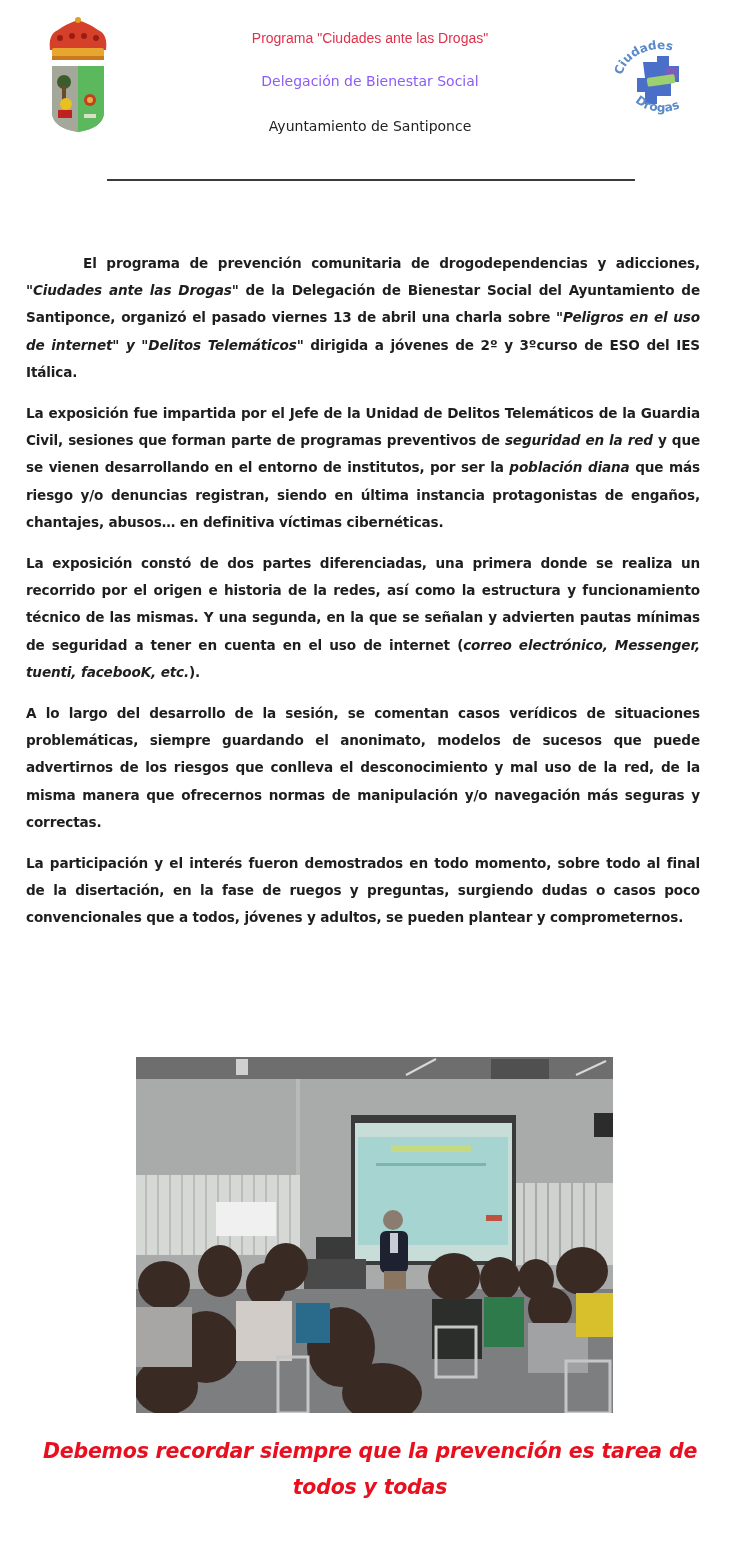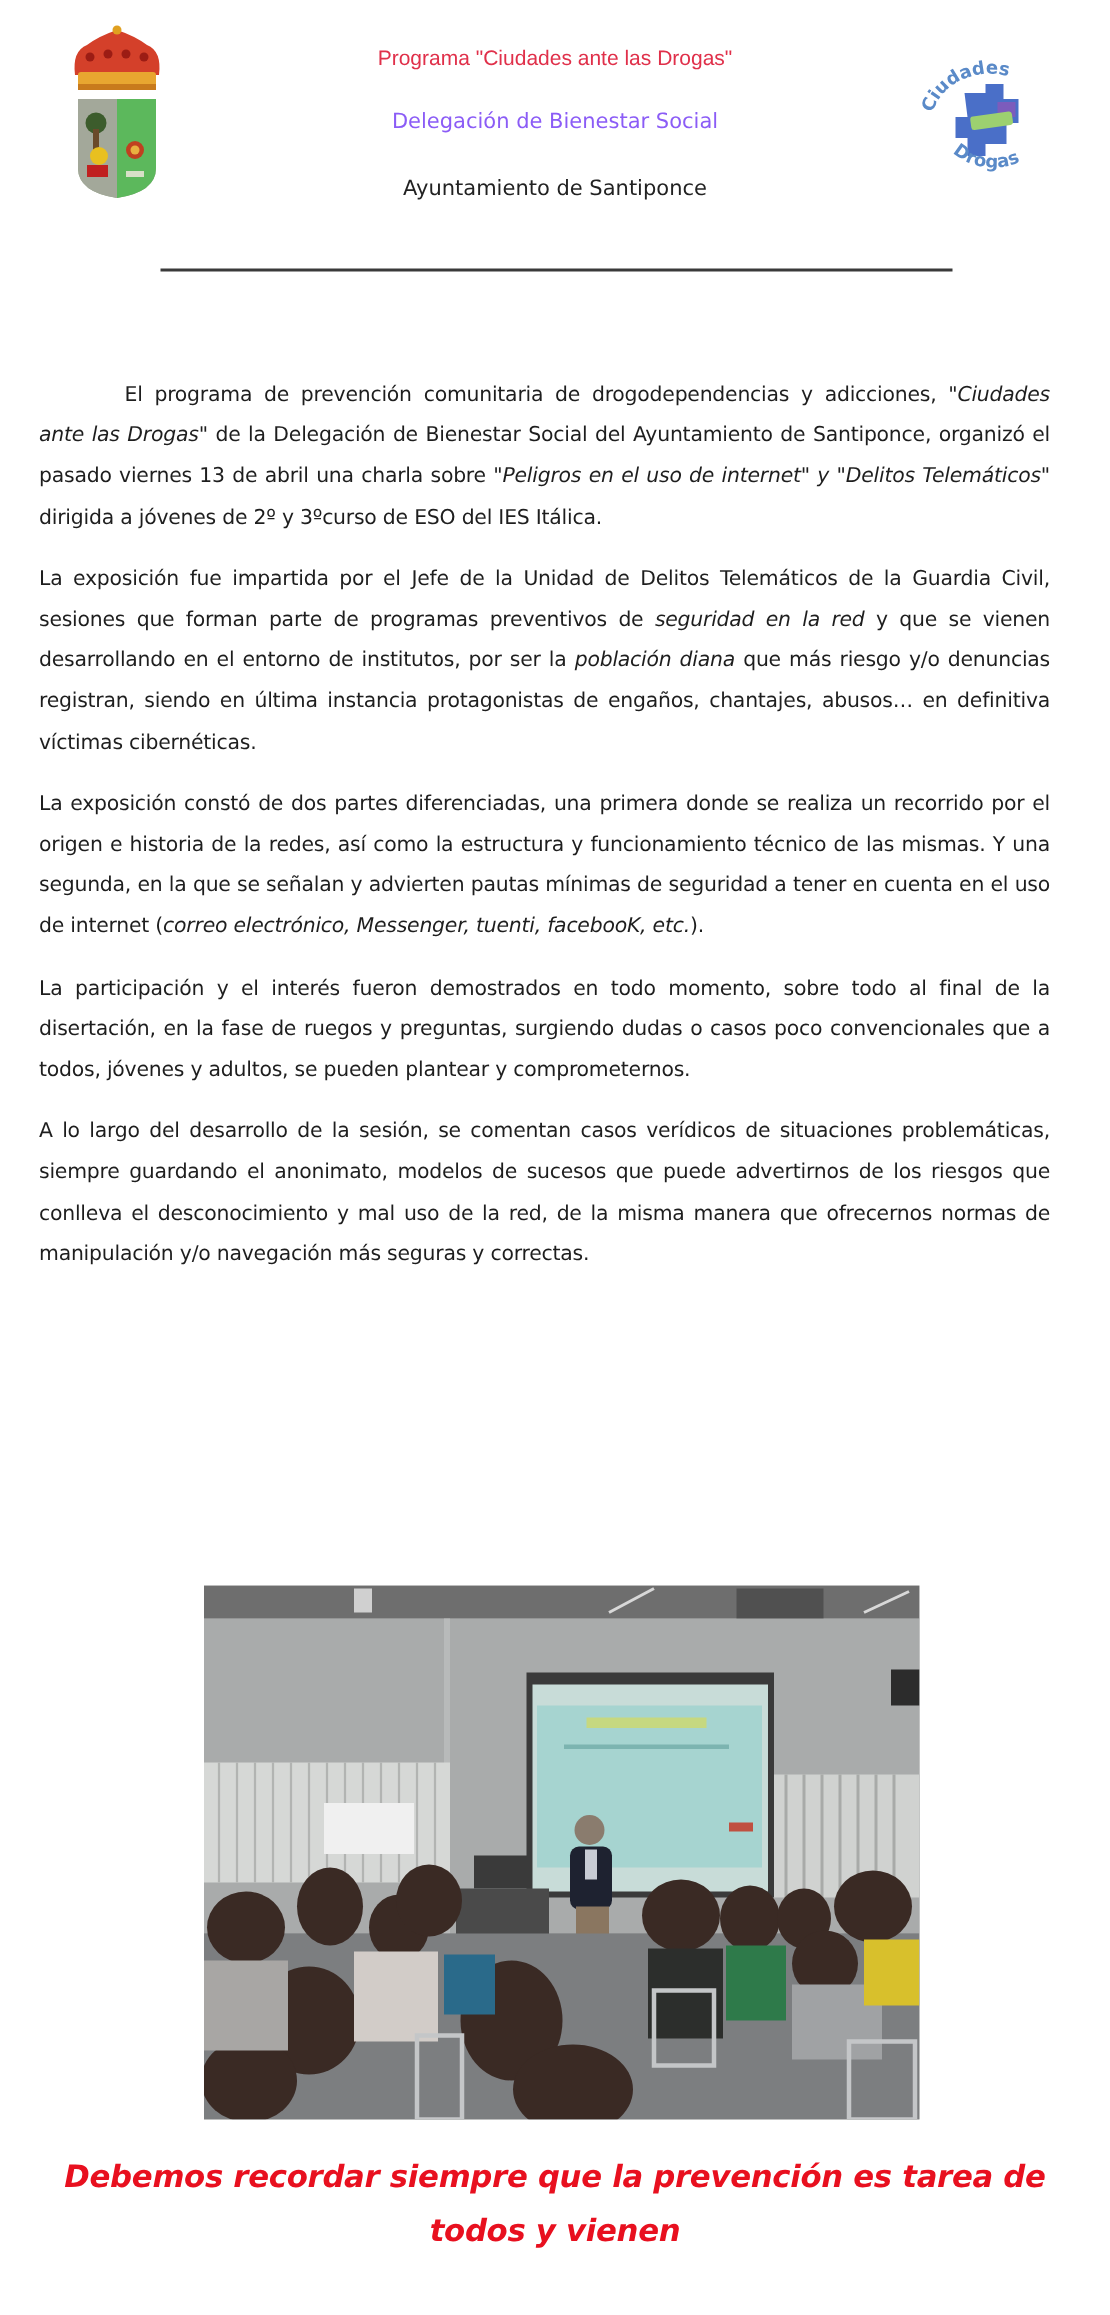--- a/index.html
+++ b/index.html
@@ -20,21 +20,21 @@
     .hdr-delegation { top: 73px; color: #8b5cf6; font-family: "DejaVu Sans", sans-serif; font-size: 14px; }
     .hdr-ayto { top: 118px; color: #222; font-family: "DejaVu Sans", sans-serif; font-size: 14px; }
     .rule { left: 107px; top: 179px; width: 528px; height: 2px; background: #3a3a3a; }
 
     
     .article {
       left: 26px; top: 250px; width: 692px;
       font-size: 13.6px; line-height: 27.2px; text-align: justify;
       font-family: "DejaVu Sans", sans-serif; color: #1e1e1e; letter-spacing: -0.15px;
     }
-    .article p { margin: 0 18px 14px 0; }
+    .article p { margin: 0 18px 14px 0; font-weight: bold; }
     .article p.first { text-indent: 57px; }
     .article em { font-style: italic; }
 
     
     .photo {
       left: 136px; top: 1057px; width: 477px; height: 356px; overflow: hidden;
       background: #8f9090;
     }
 
     
@@ -98,23 +98,23 @@
 
 <div class="abs rule"></div>
 
 <div class="abs article">
   <p class="first"><span>El programa  de prevención comunitaria de drogodependencias y adicciones, "</span><em>Ciudades ante las Drogas</em><span>" de la Delegación de Bienestar Social del Ayuntamiento de Santiponce, organizó el pasado viernes 13 de abril una charla sobre "</span><em>Peligros en el uso de internet" y "Delitos Telemáticos</em><span>" dirigida a jóvenes de 2º y 3ºcurso de ESO del IES  Itálica.</span></p>
 
   <p><span>La exposición fue  impartida por el Jefe de la Unidad de Delitos Telemáticos de la Guardia Civil, sesiones que forman parte de programas preventivos de </span><em>seguridad en la red</em><span> y que se vienen desarrollando en el entorno de institutos, por ser la </span><em>población diana</em><span> que más riesgo y/o denuncias registran, siendo en última instancia protagonistas de engaños, chantajes, abusos… en definitiva víctimas cibernéticas.</span></p>
 
   <p><span>La exposición  constó de dos partes diferenciadas, una primera donde se realiza un recorrido por el origen e historia de la redes, así como la estructura y funcionamiento técnico de las mismas. Y una segunda, en la que se señalan y advierten pautas mínimas de seguridad a tener en cuenta en el uso de internet (</span><em>correo electrónico, Messenger, tuenti, facebooK, etc.</em><span>).</span></p>
 
+  <p><span>A lo largo del desarrollo de la sesión, se comentan casos verídicos de situaciones problemáticas, siempre guardando el anonimato, modelos de sucesos que puede advertirnos de los riesgos que conlleva el desconocimiento y mal uso de la red, de la misma manera que ofrecernos normas de manipulación y/o navegación más seguras y correctas.</span></p>
+
   <p><span>La participación y el interés fueron demostrados en todo momento, sobre todo al final de la disertación, en la fase de ruegos y preguntas, surgiendo dudas o casos poco convencionales que a todos, jóvenes y adultos, se pueden plantear y comprometernos.</span></p>
-
-  <p><span>A lo largo del desarrollo de la sesión, se comentan casos verídicos de situaciones problemáticas, siempre guardando el anonimato, modelos de sucesos que puede advertirnos de los riesgos que conlleva el desconocimiento y mal uso de la red, de la misma manera que ofrecernos normas de manipulación y/o navegación más seguras y correctas.</span></p>
 </div>
 
 <div class="abs photo">
   <svg width="477" height="356" viewBox="0 0 477 356">
 
     <rect x="0" y="0" width="477" height="22" fill="#6e6e6e"></rect>
     <rect x="100" y="2" width="12" height="16" fill="#d0d0d0"></rect>
     <rect x="355" y="2" width="58" height="30" fill="#505050"></rect>
     <line x1="270" y1="18" x2="300" y2="2" stroke="#d8d8d8" stroke-width="2"></line>
     <line x1="440" y1="18" x2="470" y2="4" stroke="#d8d8d8" stroke-width="2"></line>
@@ -195,13 +195,13 @@
     </g>
 
     <g fill="none" stroke="#c4c6c8" stroke-width="3">
       <rect x="300" y="270" width="40" height="50"></rect>
       <rect x="430" y="304" width="44" height="52"></rect>
       <rect x="142" y="300" width="30" height="56"></rect>
     </g>
   </svg>
 </div>
 
-<div class="abs closing">Debemos recordar siempre que la prevención es tarea de todos y vienen</div>
+<div class="abs closing">Debemos recordar siempre que la prevención es tarea de todos y todas</div>
 
 </body></html>

